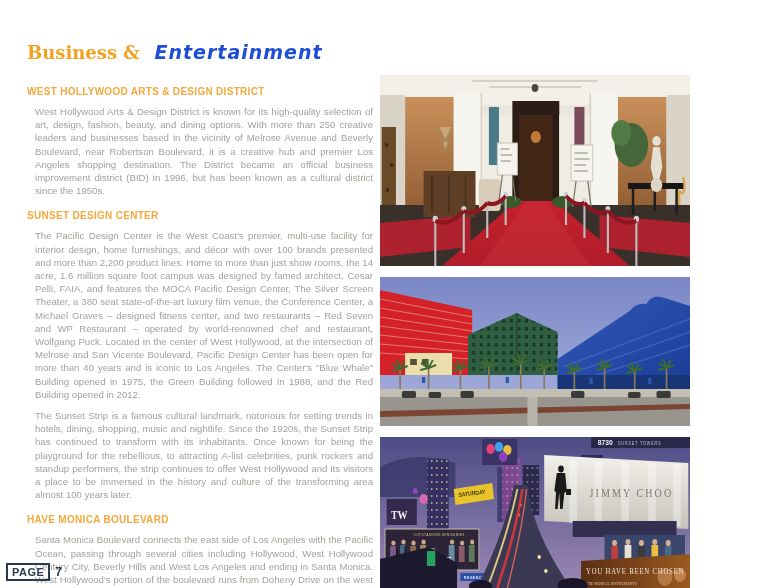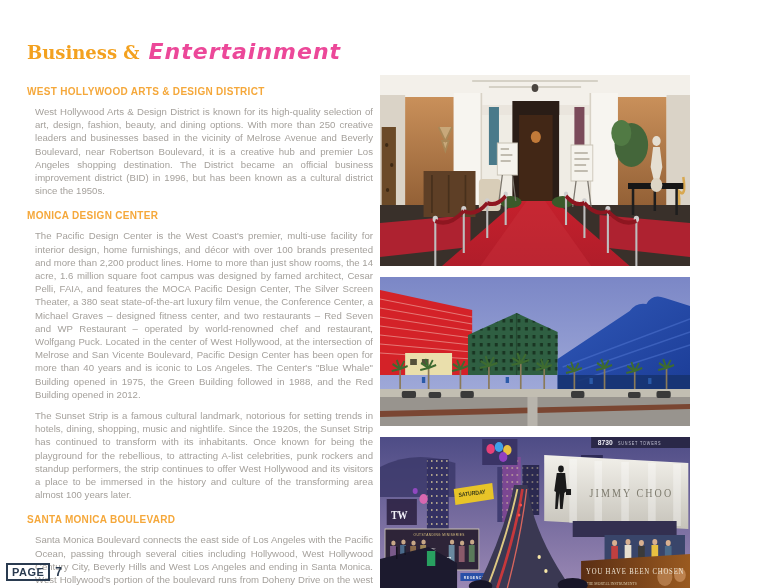--- a/index.html
+++ b/index.html
@@ -2,22 +2,22 @@
 <html><head>
 <meta charset="utf-8">
 <style>
   html,body{margin:0;padding:0;background:#ffffff;}
   .page{position:relative;width:761px;height:588px;background:#ffffff;overflow:hidden;
         font-family:"Liberation Sans",sans-serif;}
   
   .content{position:absolute;left:27px;top:30px;width:354px;}
   .title{margin:0 0 19px 0;white-space:nowrap;}
   .title .t1{font-family:"DejaVu Serif",serif;font-weight:bold;font-size:18px;color:#F3A11F;}
-  .title .t2{font-family:"DejaVu Sans",sans-serif;font-style:italic;font-size:22px;
-             color:#ec4899;letter-spacing:1px;}
+  .title .t2{font-family:"DejaVu Sans",sans-serif;font-style:italic;font-size:19px;
+             color:#1d4ed8;letter-spacing:1px;margin-left:6px;}
   .section h2{margin:13px 0 3px 0;font-size:10px;font-weight:bold;color:#F5A83B;
               letter-spacing:.3px;}
   .section:first-of-type h2{margin-top:0;}
   .section p{margin:8px;font-size:9.6px;line-height:13.2px;color:#A5A19C;
              text-align:justify;}
   
   .footer{position:absolute;left:6px;top:563px;display:flex;align-items:center;gap:5px;}
   .page-box{border:2px solid #2A3B50;color:#2A3B50;font-weight:bold;font-size:11px;
             padding:1px 4px;letter-spacing:.5px;}
   .page-num{color:#2A3B50;font-weight:bold;font-size:12px;}
@@ -38,30 +38,30 @@
       <span class="t1">Business &amp;</span>
       <span class="t2">Entertainment</span>
     </h1>
 
     <div class="section">
       <h2>WEST HOLLYWOOD ARTS &amp; DESIGN DISTRICT</h2>
       <p>West Hollywood Arts &amp; Design District is known for its high-quality selection of art, design, fashion, beauty, and dining options. With more than 250 creative leaders and businesses based in the vicinity of Melrose Avenue and Beverly Boulevard, near Robertson Boulevard, it is a creative hub and premier Los Angeles shopping destination. The District became an official business improvement district (BID) in 1996, but has been known as a cultural district since the 1950s.</p>
     </div>
 
     <div class="section">
-      <h2>MONICA DESIGN CENTER</h2>
+      <h2>SUNSET DESIGN CENTER</h2>
       <p>The Pacific Design Center is the West Coast's premier, multi-use facility for interior design, home furnishings, and décor with over 100 brands presented and more than 2,200 product lines. Home to more than just show rooms, the 14 acre, 1.6 million square foot campus was designed by famed architect, Cesar Pelli, FAIA, and features the MOCA Pacific Design Center, The Silver Screen Theater, a 380 seat state-of-the-art luxury film venue, the Conference Center, a Michael Graves – designed fitness center, and two restaurants – Red Seven and WP Restaurant – operated by world-renowned chef and restaurant, Wolfgang Puck. Located in the center of West Hollywood, at the intersection of Melrose and San Vicente Boulevard, Pacific Design Center has been open for more than 40 years and is iconic to Los Angeles. The Center's "Blue Whale" Building opened in 1975, the Green Building followed in 1988, and the Red Building opened in 2012.</p>
     </div>
 
     <div class="section">
       <p>The Sunset Strip is a famous cultural landmark, notorious for setting trends in hotels, dining, shopping, music and nightlife. Since the 1920s, the Sunset Strip has continued to transform with its inhabitants. Once known for being the playground for the rebellious, to attracting A-list celebrities, punk rockers and standup performers, the strip continues to offer West Hollywood and its visitors a place to be immersed in the history and culture of the transforming area almost 100 years later.</p>
     </div>
 
     <div class="section">
-      <h2>SANTA MONICA BOULEVARD</h2>
+      <h2>HAVE MONICA BOULEVARD</h2>
       <p>Santa Monica Boulevard connects the east side of Los Angeles with the Pacific Ocean, passing through several cities including Hollywood, West Hollywood Century City, Beverly Hills and West Los Angeles and ending in Santa Monica. West Hollywood's portion of the boulevard runs from Doheny Drive on the west to La Brea Avenue on the east. Along Santa Monica Boulevard, there are several popular bars and dining hot spots.</p>
     </div>
   </div>
 
   <div class="footer">
     <span class="page-box">PAGE</span>
     <span class="page-num">7</span>
   </div>
 
   <div class="fig" id="fig1">

